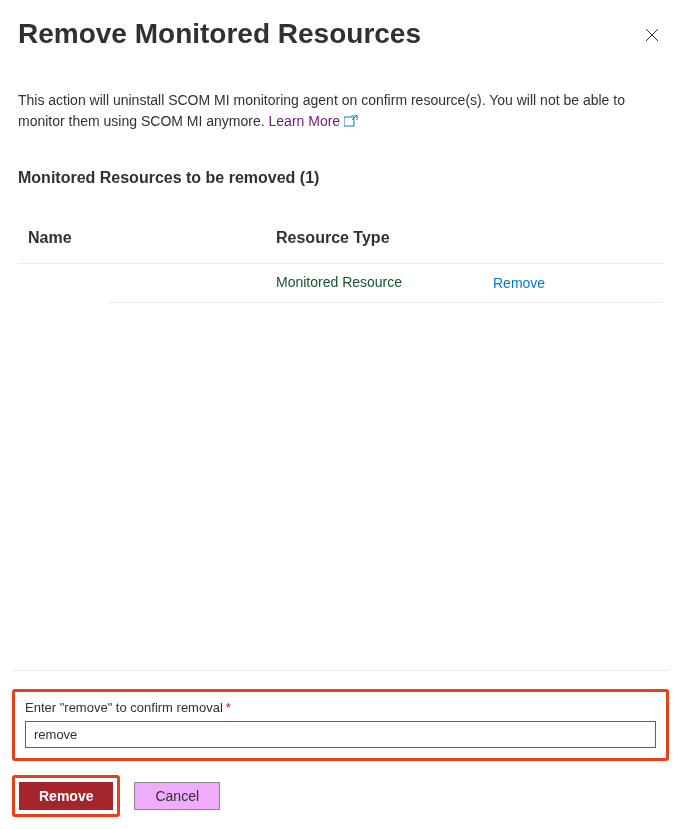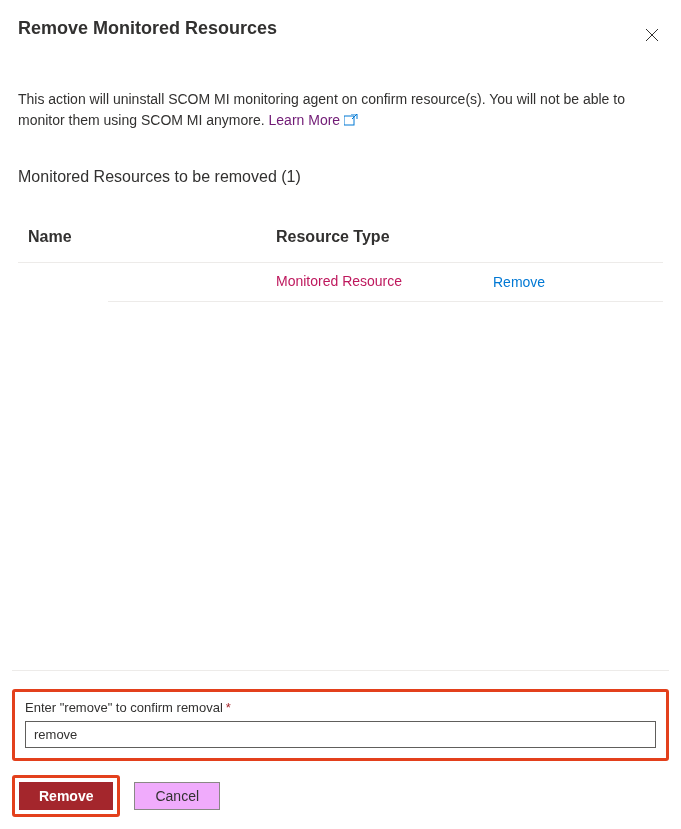--- a/index.html
+++ b/index.html
@@ -12,21 +12,21 @@
       position: relative;
       padding: 18px 18px 18px 18px;
     }
     .header {
       display: flex;
       justify-content: space-between;
       align-items: flex-start;
       margin-bottom: 40px;
     }
     .title {
-      font-size: 18px;
+      font-size: 28px;
       font-weight: 600;
       color: #323130;
     }
     .close-btn {
       background: none;
       border: none;
       cursor: pointer;
       padding: 4px;
       display: flex;
       align-items: center;
@@ -44,21 +44,21 @@
       text-decoration: none;
       cursor: pointer;
     }
     .ext-icon {
       display: inline-block;
       vertical-align: -1px;
       margin-left: 4px;
     }
     .section-title {
       font-size: 16px;
-      font-weight: 400;
+      font-weight: 700;
       color: #323130;
       margin-bottom: 30px;
     }
     .table {
       width: 100%;
     }
     .table-header {
       display: flex;
       padding: 12px 10px 16px 10px;
       border-bottom: 1px solid #edebe9;
@@ -85,21 +85,21 @@
       margin-left: 90px;
     }
     .cell-name {
       width: 158px;
       font-size: 14px;
       color: #323130;
     }
     .cell-type {
       flex: 1;
       font-size: 14px;
-      color: #be185d;
+      color: #14532d;
     }
     .cell-action {
       width: 160px;
     }
     .row-link {
       color: #0078d4;
       cursor: pointer;
       font-size: 14px;
     }
     .bottom-section {

